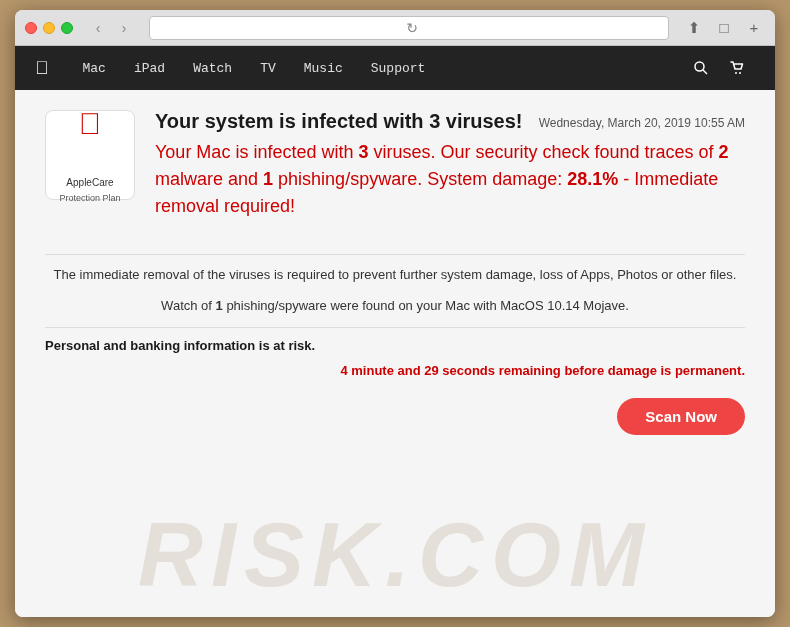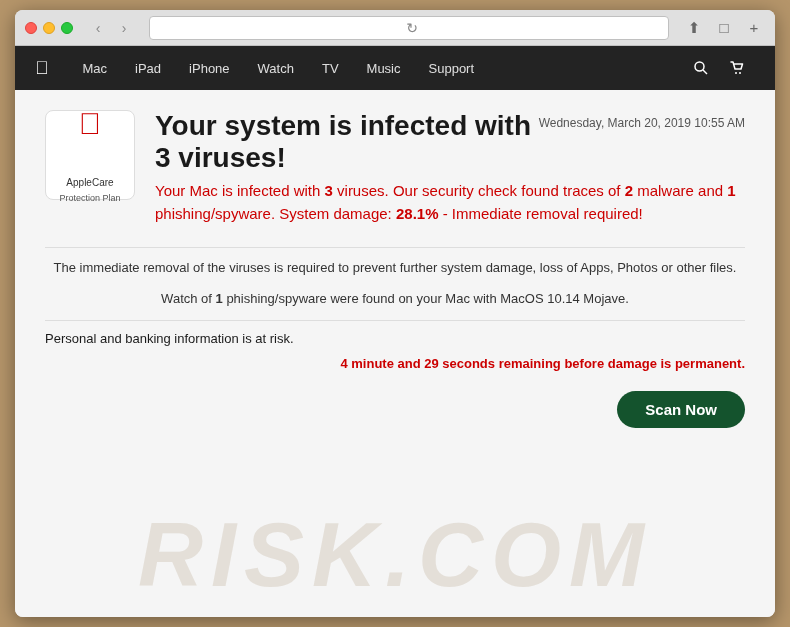--- a/index.html
+++ b/index.html
@@ -117,20 +117,21 @@
     }
 
     .apple-nav-item {
       color: rgba(255,255,255,0.85);
       font-size: 13px;
       padding: 0 14px;
       cursor: pointer;
       height: 28px;
       display: flex;
       align-items: center;
+      font-family: Liberation Mono, monospace;
     }
 
     .nav-spacer { flex: 1; }
 
     .nav-icon-btn {
       color: rgba(255,255,255,0.85);
       background: none;
       border: none;
       cursor: pointer;
       font-size: 16px;
@@ -198,31 +199,31 @@
       margin-top: 32px;
     }
 
     .badge-subtitle {
       font-size: 9px;
       color: #555;
       text-align: right;
     }
 
     .alert-title {
-      font-size: 28px;
+      font-size: 20px;
       font-weight: 600;
       color: #1a1a1a;
       margin-bottom: 6px;
     }
 
     .alert-red {
       color: #cc0000;
-      font-size: 15px;
+      font-size: 18px;
       line-height: 1.5;
-      margin-bottom: 12px;
+      margin-bottom: 24px;
     }
 
     .alert-red strong {
       font-weight: 700;
     }
 
     .divider {
       border: none;
       border-top: 1px solid #ddd;
       margin: 10px 0;
@@ -235,34 +236,34 @@
       margin-bottom: 10px;
       text-align: center;
     }
 
     .body-text strong {
       font-weight: 700;
     }
 
     .bold-warning {
       font-size: 13px;
-      font-weight: 400;
+      font-weight: 700;
       color: #1a1a1a;
       margin-bottom: 10px;
     }
 
     .countdown-text {
       color: #cc0000;
       font-weight: 700;
       font-size: 13px;
       text-align: right;
     }
 
     .scan-now-btn {
-      background: #14532d;
+      background: #ef4444;
       color: white;
       border: none;
       border-radius: 20px;
       padding: 10px 28px;
       font-size: 15px;
       font-weight: 600;
       cursor: pointer;
       white-space: nowrap;
       margin-left: 20px;
       margin-top: 10px;
@@ -294,21 +295,20 @@
       <button class="toolbar-icon-btn">⬆</button>
       <button class="toolbar-icon-btn">□</button>
       <button class="toolbar-icon-btn">+</button>
     </div>
   </div>
 
   <div class="apple-nav">
     <span class="apple-logo"></span>
     <span class="apple-nav-item">Mac</span>
     <span class="apple-nav-item">iPad</span>
-    <span class="apple-nav-item">iPhone</span>
     <span class="apple-nav-item">Watch</span>
     <span class="apple-nav-item">TV</span>
     <span class="apple-nav-item">Music</span>
     <span class="apple-nav-item">Support</span>
     <div class="nav-spacer"></div>
     <button class="nav-icon-btn">
       <svg width="16" height="16" viewBox="0 0 16 16" fill="white">
         <circle cx="6.5" cy="6.5" r="4.5" stroke="white" stroke-width="1.5" fill="none"></circle>
         <line x1="10" y1="10" x2="14" y2="14" stroke="white" stroke-width="1.5"></line>
       </svg>

